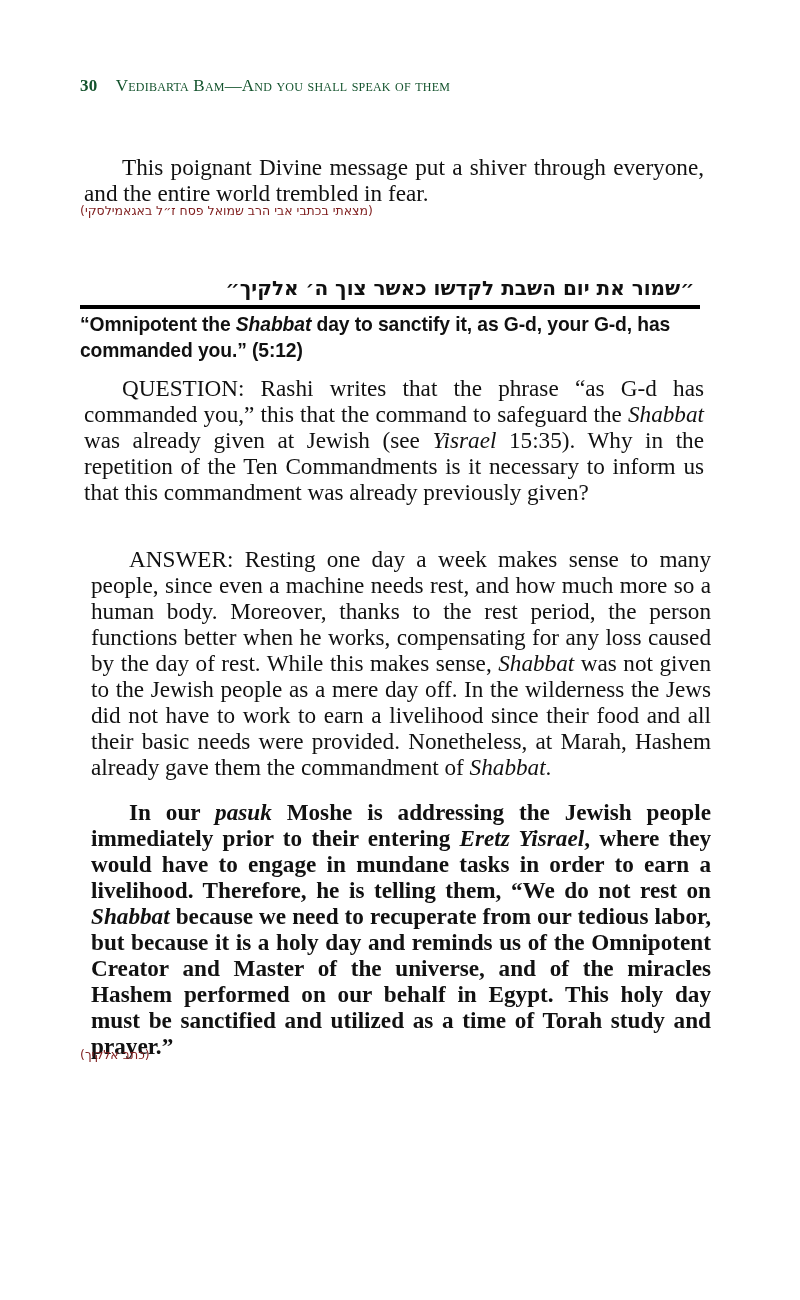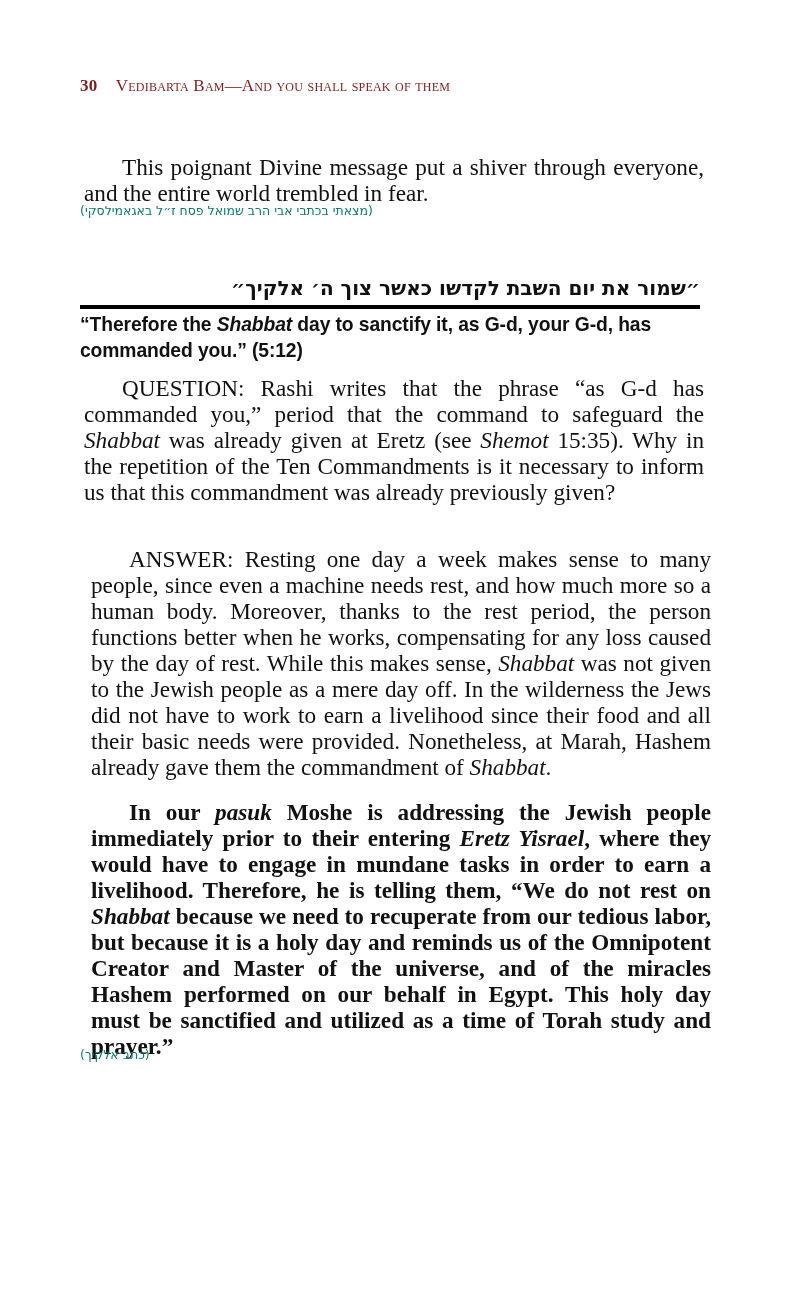--- a/index.html
+++ b/index.html
@@ -1,26 +1,26 @@
 <!DOCTYPE html>
 <html><head>
 <meta charset="utf-8">
 <style>
   html, body { margin: 0; padding: 0; background: #ffffff; }
   body { width: 800px; height: 1300px; position: relative; overflow: hidden; color: #111; }
   .page { position: absolute; left: 80px; top: 0; width: 620px; }
-  .running-head { position: absolute; top: 76px; left: 0; font-family: "Liberation Serif", serif; font-size: 17px; letter-spacing: 0.2px; color: #7f1d1d; white-space: nowrap; }
+  .running-head { position: absolute; top: 76px; left: 0; font-family: "Liberation Serif", serif; font-size: 17px; letter-spacing: 0.2px; color: #14532d; white-space: nowrap; }
   .running-head .pnum { font-weight: bold; margin-right: 14px; }
   .running-head .title { font-variant: small-caps; }
   .body-text { font-family: "Liberation Serif", serif; font-size: 23.2px; line-height: 26px; text-align: justify; text-align-last: left; margin: 4px; }
   .indent { text-indent: 38px; }
   .p1 { position: absolute; top: 150px; left: 0; width: 620px; }
-  .src { position: absolute; left: 0; width: 620px; font-family: "DejaVu Sans", sans-serif; font-size: 12.5px; text-align: left; direction: rtl; color: #0f766e; }
+  .src { position: absolute; left: 0; width: 620px; font-family: "DejaVu Sans", sans-serif; font-size: 12.5px; text-align: left; direction: rtl; color: #7f1d1d; }
   .src1 { top: 203px; }
-  .heb-head { position: absolute; top: 276px; left: 0; width: 620px; font-family: "DejaVu Sans", sans-serif; font-weight: bold; font-size: 20px; direction: rtl; text-align: right; padding-left: 140px; box-sizing: border-box; color: #111; }
+  .heb-head { position: absolute; top: 276px; left: 0; width: 620px; font-family: "DejaVu Sans", sans-serif; font-weight: bold; font-size: 20px; direction: rtl; text-align: center; padding-left: 140px; box-sizing: border-box; color: #111; }
   .rule { position: absolute; top: 305px; left: 0; width: 620px; height: 4px; background: #000; }
   .verse { position: absolute; top: 312px; left: 0; width: 620px; font-family: "Liberation Sans", sans-serif; font-weight: bold; font-size: 19.3px; line-height: 26px; color: #111; letter-spacing: -0.1px; }
   .q { position: absolute; top: 371px; left: 0; width: 620px; }
   .a { position: absolute; top: 542px; left: 7px; width: 620px; }
   .c { position: absolute; top: 795px; left: 7px; width: 620px; font-weight: bold; }
   .src2 { top: 1047px; }
   i { font-style: italic; }
 </style>
 </head>
 <body>
@@ -31,23 +31,23 @@
     <span class="pnum">30</span>
     <span class="title">Vedibarta Bam—And you shall speak of them</span>
   </div>
 
   <p class="body-text indent p1">This poignant Divine message put a shiver through everyone, and the entire world trembled in fear.</p>
   <div class="src src1">(מצאתי בכתבי אבי הרב שמואל פסח ז״ל באגאמילסקי)</div>
 
   <div class="heb-head">״שמור את יום השבת לקדשו כאשר צוך ה׳ אלקיך״</div>
   <div class="rule"></div>
 
-  <div class="verse"><span>“Therefore the </span><i>Shabbat</i><span> day to sanctify it, as G-d, your G-d, has commanded you.” (5:12)</span></div>
+  <div class="verse"><span>“Omnipotent the </span><i>Shabbat</i><span> day to sanctify it, as G-d, your G-d, has commanded you.” (5:12)</span></div>
 
-  <p class="body-text indent q"><span>QUESTION: Rashi writes that the phrase “as G-d has commanded you,” period that the command to safeguard the </span><i>Shabbat</i><span> was already given at Eretz (see </span><i>Shemot</i><span> 15:35). Why in the repetition of the Ten Commandments is it necessary to inform us that this commandment was already previously given?</span></p>
+  <p class="body-text indent q"><span>QUESTION: Rashi writes that the phrase “as G-d has commanded you,” this that the command to safeguard the </span><i>Shabbat</i><span> was already given at Jewish (see </span><i>Yisrael</i><span> 15:35). Why in the repetition of the Ten Commandments is it necessary to inform us that this commandment was already previously given?</span></p>
 
   <p class="body-text indent a"><span>ANSWER: Resting one day a week makes sense to many people, since even a machine needs rest, and how much more so a human body. Moreover, thanks to the rest period, the person functions better when he works, compensating for any loss caused by the day of rest. While this makes sense, </span><i>Shabbat</i><span> was not given to the Jewish people as a mere day off. In the wilderness the Jews did not have to work to earn a livelihood since their food and all their basic needs were provided. Nonetheless, at Marah, Hashem already gave them the commandment of </span><i>Shabbat</i><span>.</span></p>
 
   <p class="body-text indent c"><span>In our </span><i>pasuk</i><span> Moshe is addressing the Jewish people immediately prior to their entering </span><i>Eretz Yisrael</i><span>, where they would have to engage in mundane tasks in order to earn a livelihood. Therefore, he is telling them, “We do not rest on </span><i>Shabbat</i><span> because we need to recuperate from our tedious labor, but because it is a holy day and reminds us of the Omnipotent Creator and Master of the universe, and of the miracles Hashem performed on our behalf in Egypt. This holy day must be sanctified and utilized as a time of Torah study and prayer.”</span></p>
 
   <div class="src src2">(כתב אלקיך)</div>
 
 </div>
 
 </body></html>

